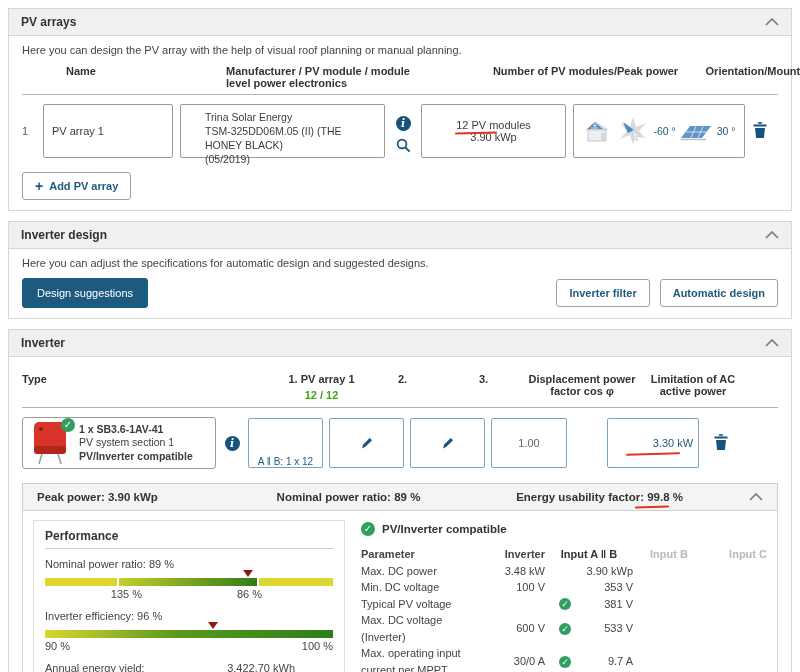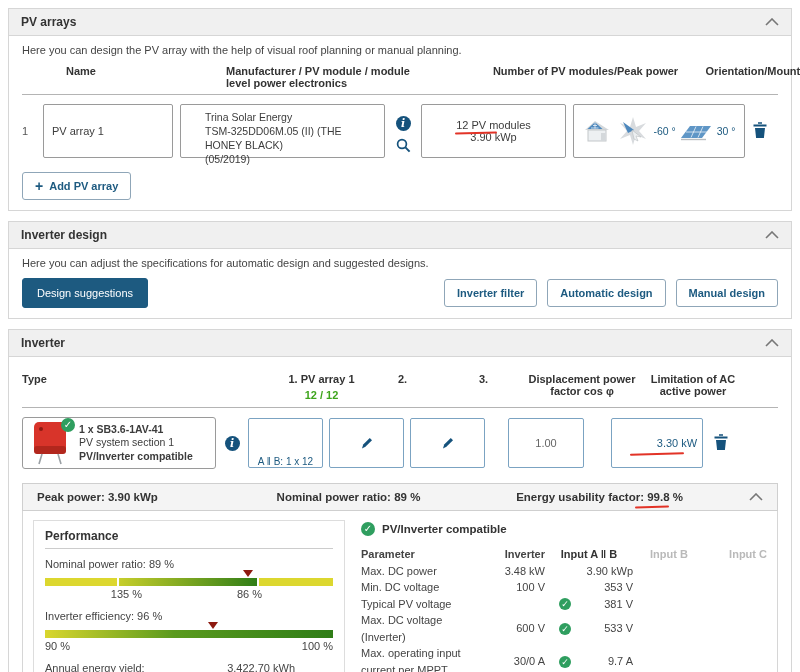--- a/index.html
+++ b/index.html
@@ -64,21 +64,21 @@
   .invcard { width: 194px; height: 52px; border: 1px solid #9a9a9a; border-radius: 3px;
     display: flex; align-items: center; gap: 8px; padding: 2px 6px; cursor: pointer; }
   .invimg { position: relative; width: 42px; height: 48px; flex: none; }
   .invimg .check-badge { position: absolute; top: -1px; right: -4px; }
   .invtxt { font-size: 10.5px; line-height: 13.5px; }
   .invtxt .b { font-weight: bold; }
   .bluebox { height: 50px; border: 1px solid #7ba3c2; border-radius: 2px; background: #fff;
     display: flex; align-items: center; justify-content: center; cursor: pointer; position: relative; }
   .bluebox.topalign { align-items: flex-end; padding-top: 6px; }
   .cfgtxt { color: #1d5a80; font-size: 10px; }
-  .centerbox-wrap { display: flex; justify-content: center; }
+  .centerbox-wrap { display: flex; }
   .valtxt { color: #666; }
   .navval { color: #1d5a80; position: relative; margin-left: 40px; }
 
   
   .sumbar { margin-top: 12px; background: #f4f4f4; border: 1px solid #cfcfcf;
     display: flex; align-items: center; padding: 7px 14px; }
   .sumitem { font-weight: bold; font-size: 11.5px; color: #333; width: 33%; }
   .sumbar .chev { margin-left: auto; }
   .detail { border: 1px solid #d6d6d6; border-top: none; padding: 9px 10px; display: flex; gap: 16px; }
 
@@ -219,21 +219,20 @@
         </svg>
     </span>
   </div>
   <div class="panel-body">
     <div class="desc">Here you can adjust the specifications for automatic design and suggested designs.</div>
     <div class="btnrow">
       <button class="btn-solid">Design suggestions</button>
       <span class="btn-group">
         <button class="btn-outline">Inverter filter</button>
         <button class="btn-outline">Automatic design</button>
-        <button class="btn-outline">Manual design</button>
       </span>
     </div>
   </div>
 </div>
 
 <div class="panel">
   <div class="panel-header">
     <span class="panel-title">Inverter</span>
     <span class="chev">
       <svg width="14" height="8">

